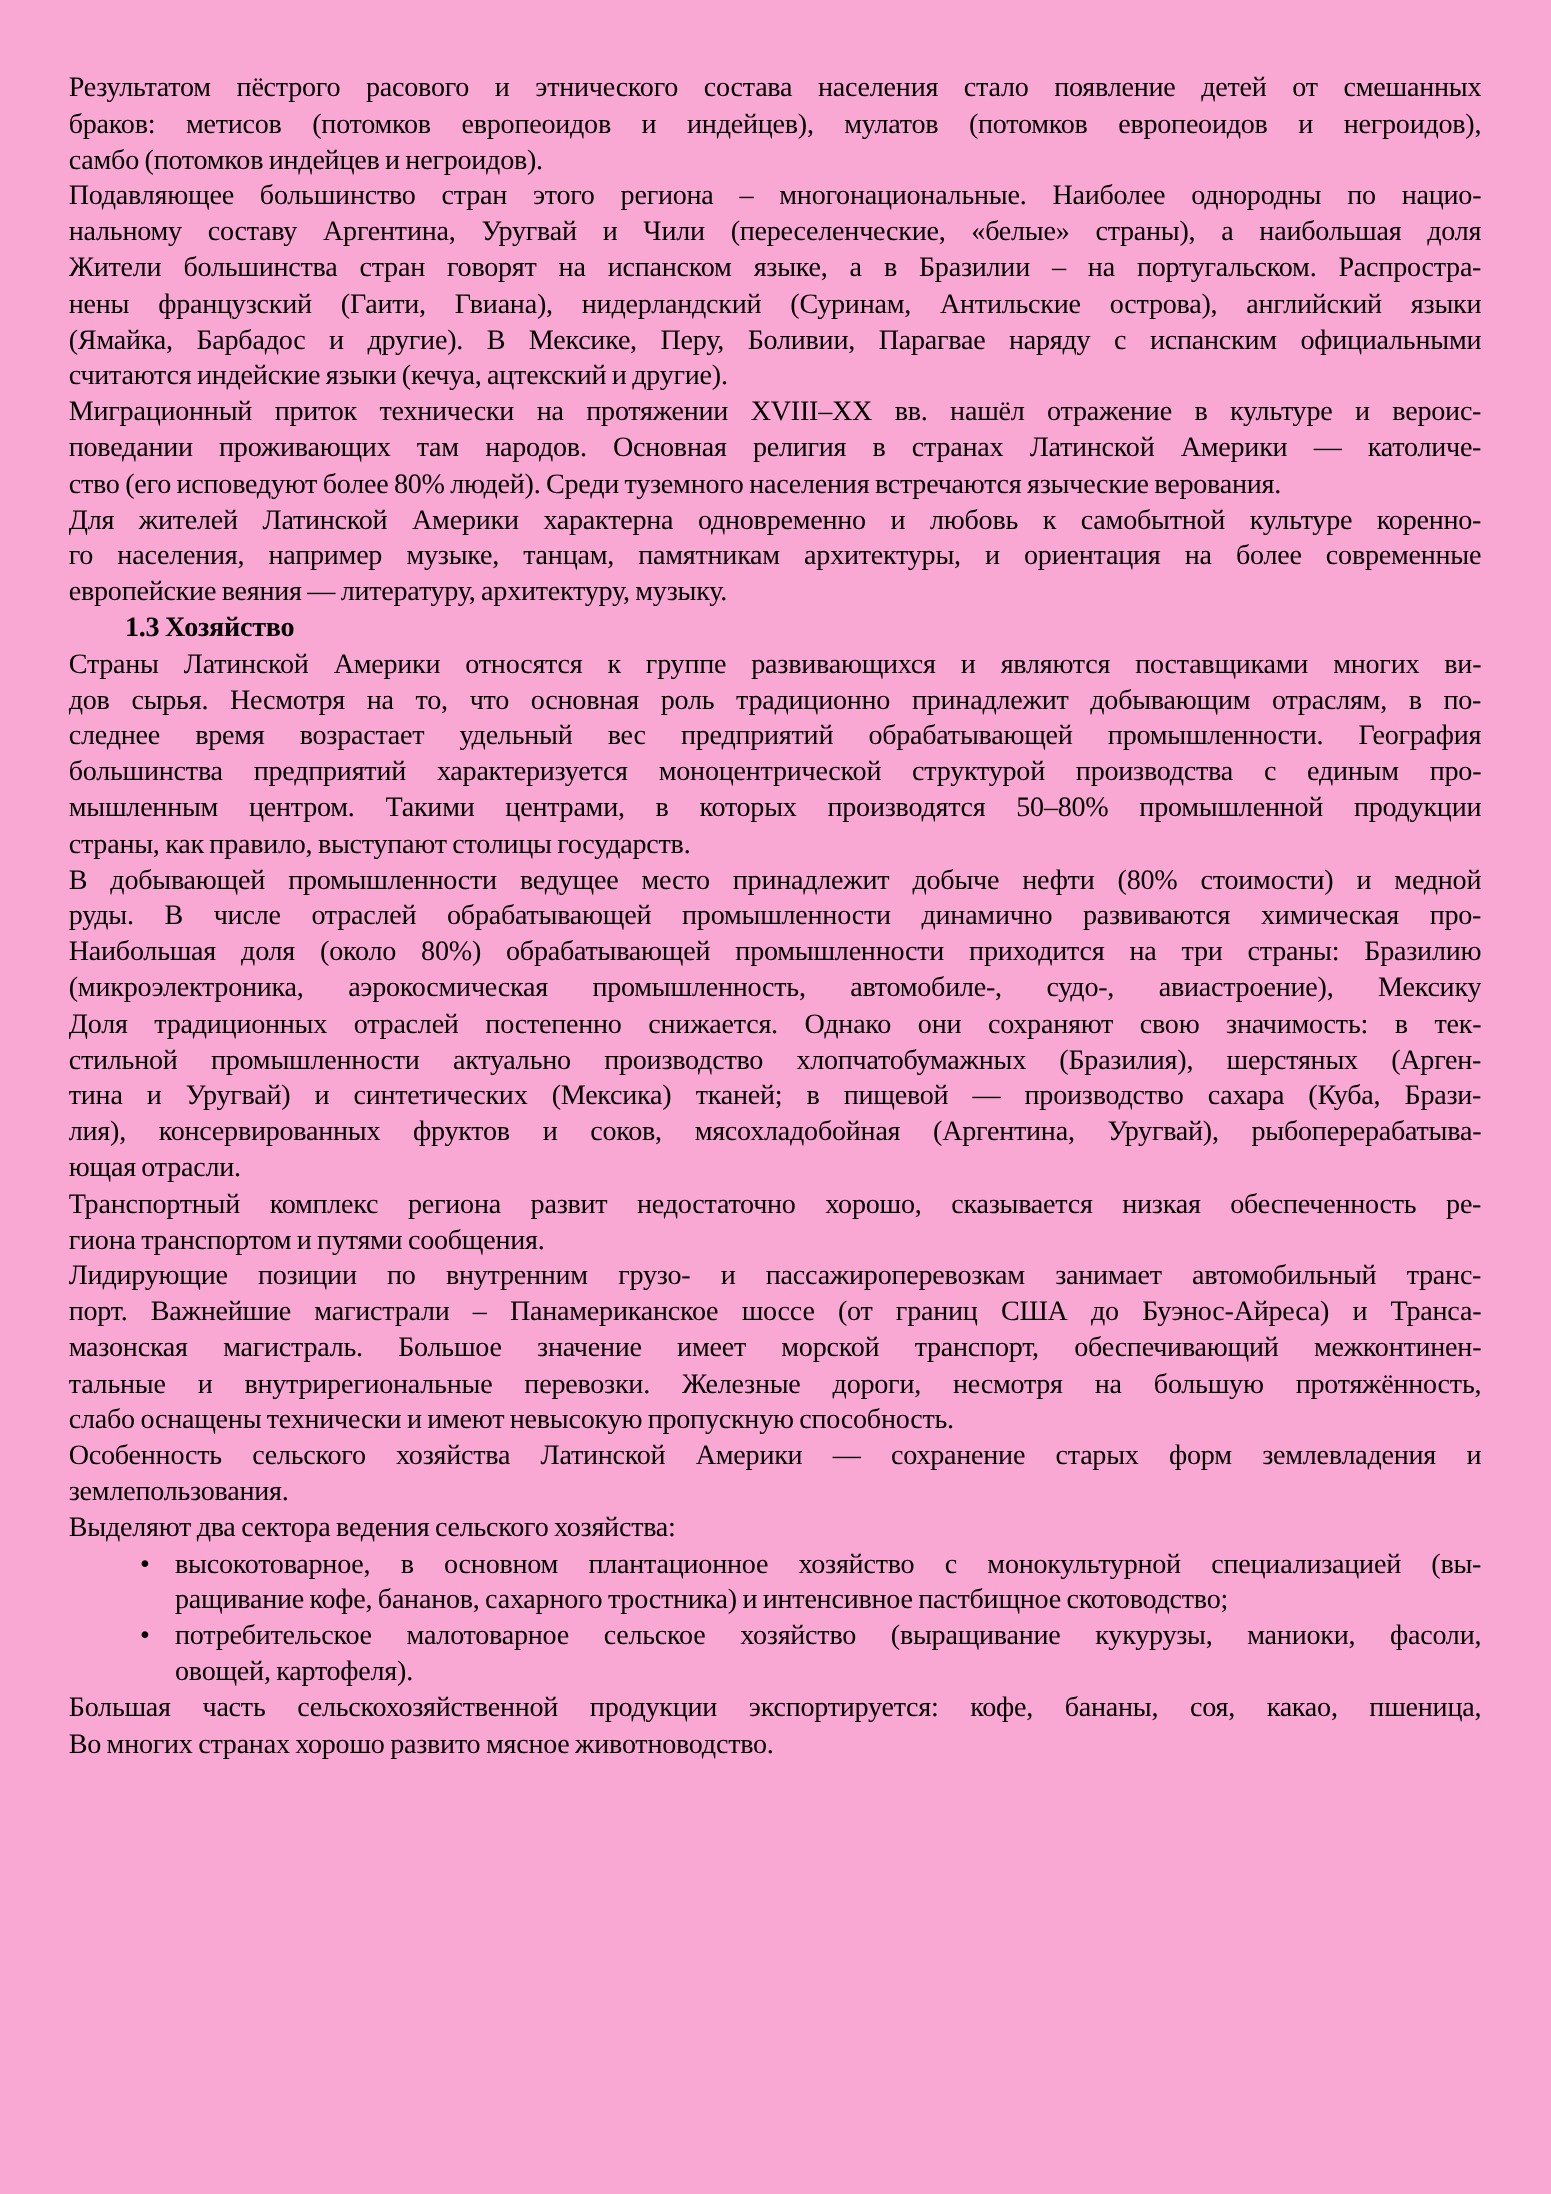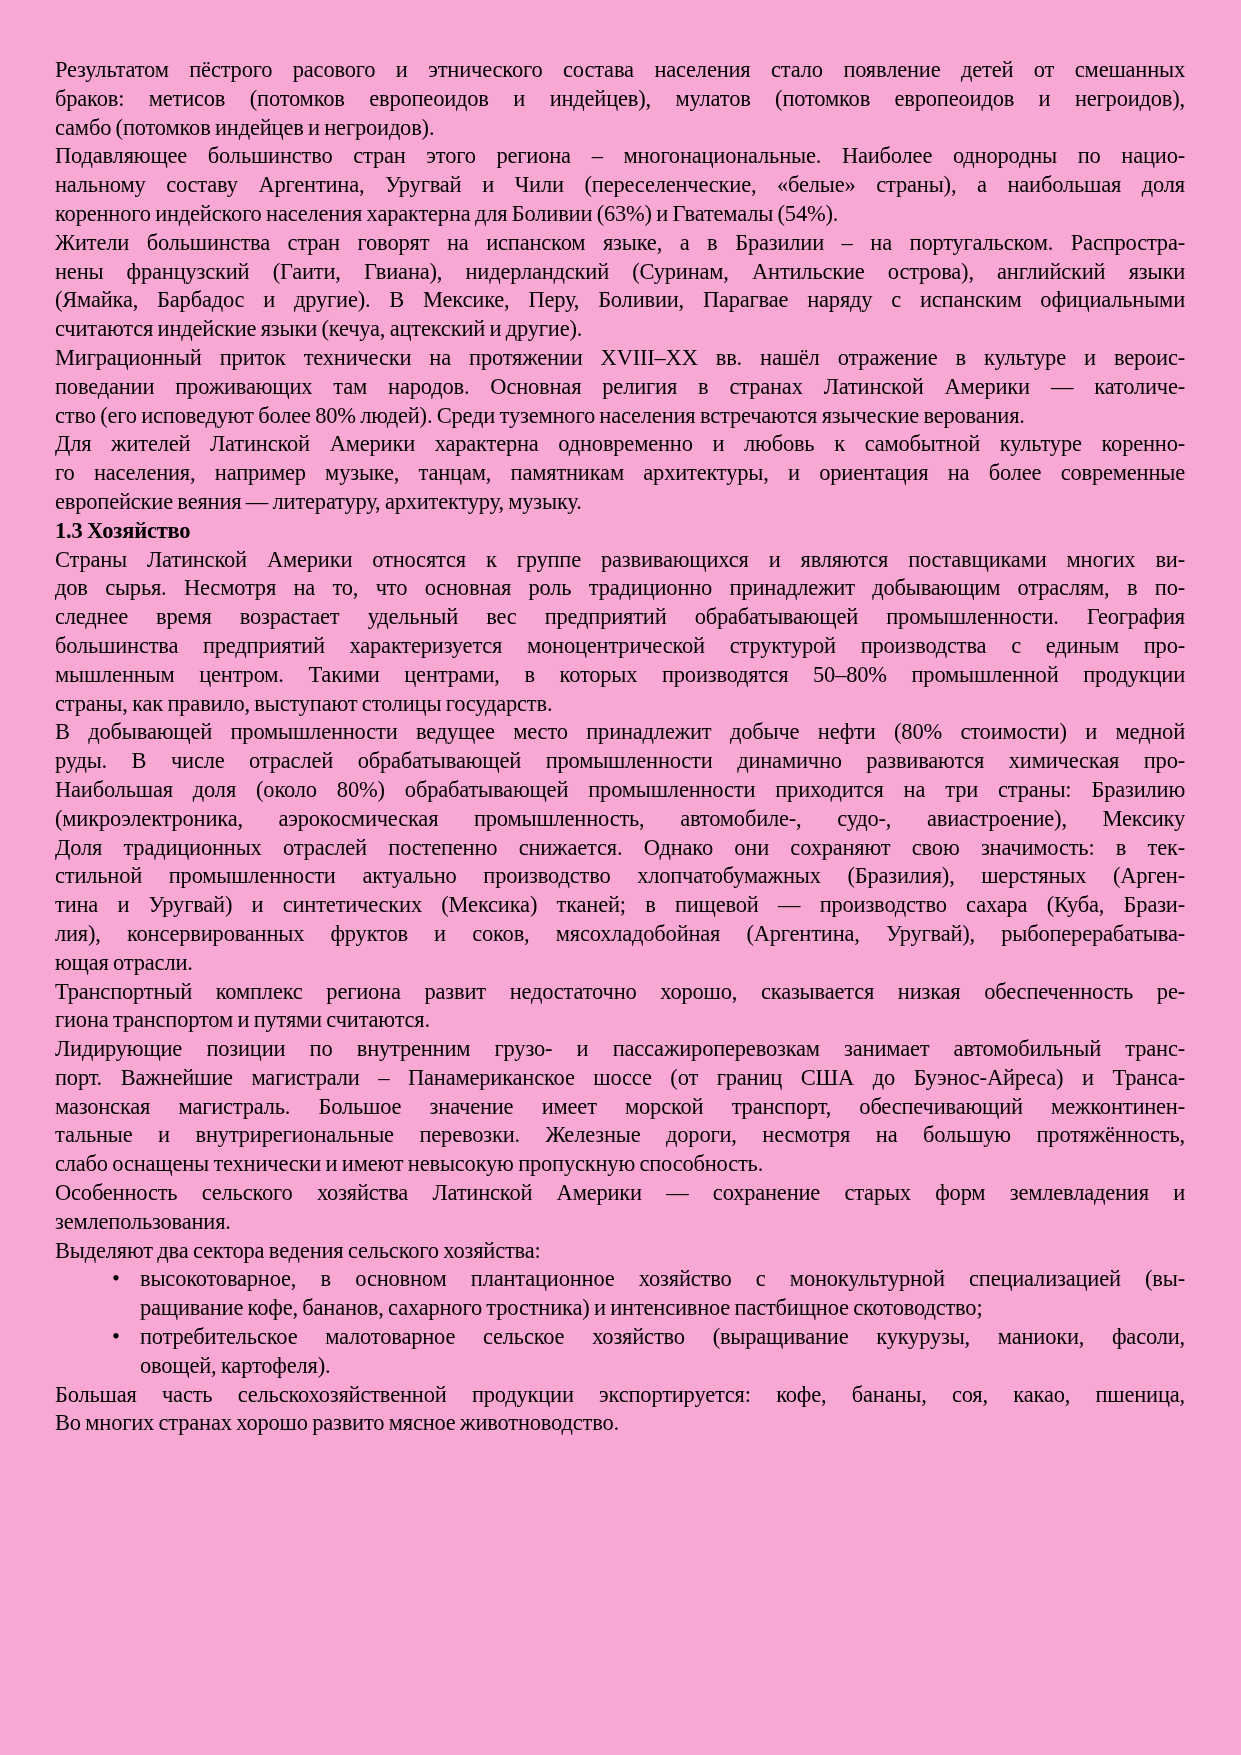--- a/index.html
+++ b/index.html
@@ -23,21 +23,21 @@
     word-spacing: -1px;
   }
   .block { margin: 0; }
   .line {
     text-align: justify;
     text-justify: inter-word;
     overflow: hidden;
     white-space: normal;
   }
   .line.jl { text-align-last: justify; }
-  .block.h .line { font-weight: 700; }
+  .block.h .line { font-weight: 700; margin-left: 45px; }
   .block.li { position: relative; padding-left: 85px; }
   .block.li .bullet {
     position: absolute;
     left: 57px;
     top: 0;
     font-weight: 400;
   }
   .it { }
   .bd { font-weight: 700; }
 </style>
@@ -47,21 +47,20 @@
 <div class="page">
   <div class="doc" id="doc">
       <div class="block p">
         <div class="line jl"><span>Результатом пёстрого расового и этнического состава населения стало появление детей от смешанных</span></div>
         <div class="line jl"><span>браков: метисов (потомков европеоидов и индейцев), мулатов (потомков европеоидов и негроидов),</span></div>
         <div class="line"><span>самбо (потомков индейцев и негроидов).</span></div>
       </div>
       <div class="block p">
         <div class="line jl"><span>Подавляющее большинство стран этого региона – </span><span class="it">многонациональные.</span><span> Наиболее однородны по нацио-</span></div>
         <div class="line jl"><span>нальному составу Аргентина, Уругвай и Чили (переселенческие, «белые» страны), а наибольшая доля</span></div>
-        <div class="line"><span>коренного индейского населения характерна для Боливии (63%) и Гватемалы (54%).</span></div>
       </div>
       <div class="block p">
         <div class="line jl"><span>Жители большинства стран говорят на испанском языке, а в Бразилии – на португальском. Распростра-</span></div>
         <div class="line jl"><span>нены французский (Гаити, Гвиана), нидерландский (Суринам, Антильские острова), английский языки</span></div>
         <div class="line jl"><span>(Ямайка, Барбадос и другие). В Мексике, Перу, Боливии, Парагвае наряду с испанским официальными</span></div>
         <div class="line"><span>считаются индейские языки (кечуа, ацтекский и другие).</span></div>
       </div>
       <div class="block p">
         <div class="line jl"><span class="it">Миграционный приток технически</span><span> на протяжении XVIII–XX вв. нашёл отражение в культуре и вероис-</span></div>
         <div class="line jl"><span>поведании проживающих там народов. Основная религия в странах Латинской Америки — католиче-</span></div>
@@ -91,21 +90,21 @@
       </div>
       <div class="block p">
         <div class="line jl"><span>Доля традиционных отраслей постепенно снижается. Однако они сохраняют свою значимость: в тек-</span></div>
         <div class="line jl"><span>стильной промышленности актуально производство хлопчатобумажных (Бразилия), шерстяных (Арген-</span></div>
         <div class="line jl"><span>тина и Уругвай) и синтетических (Мексика) тканей; в пищевой — производство сахара (Куба, Брази-</span></div>
         <div class="line jl"><span>лия), консервированных фруктов и соков, мясохладобойная (Аргентина, Уругвай), рыбоперерабатыва-</span></div>
         <div class="line"><span>ющая отрасли.</span></div>
       </div>
       <div class="block p">
         <div class="line jl"><span>Транспортный комплекс региона развит недостаточно хорошо, сказывается низкая обеспеченность ре-</span></div>
-        <div class="line"><span>гиона транспортом и путями считаются.</span></div>
+        <div class="line"><span>гиона транспортом и путями сообщения.</span></div>
       </div>
       <div class="block p">
         <div class="line jl"><span>Лидирующие позиции по внутренним грузо- и пассажироперевозкам занимает автомобильный транс-</span></div>
         <div class="line jl"><span>порт. Важнейшие магистрали – Панамериканское шоссе (от границ США до Буэнос-Айреса) и Транса-</span></div>
         <div class="line jl"><span>мазонская магистраль. Большое значение имеет морской транспорт, обеспечивающий межконтинен-</span></div>
         <div class="line jl"><span>тальные и внутрирегиональные перевозки. Железные дороги, несмотря на большую протяжённость,</span></div>
         <div class="line"><span>слабо оснащены технически и имеют невысокую пропускную способность.</span></div>
       </div>
       <div class="block p">
         <div class="line jl"><span>Особенность сельского хозяйства Латинской Америки — сохранение старых форм землевладения и</span></div>

